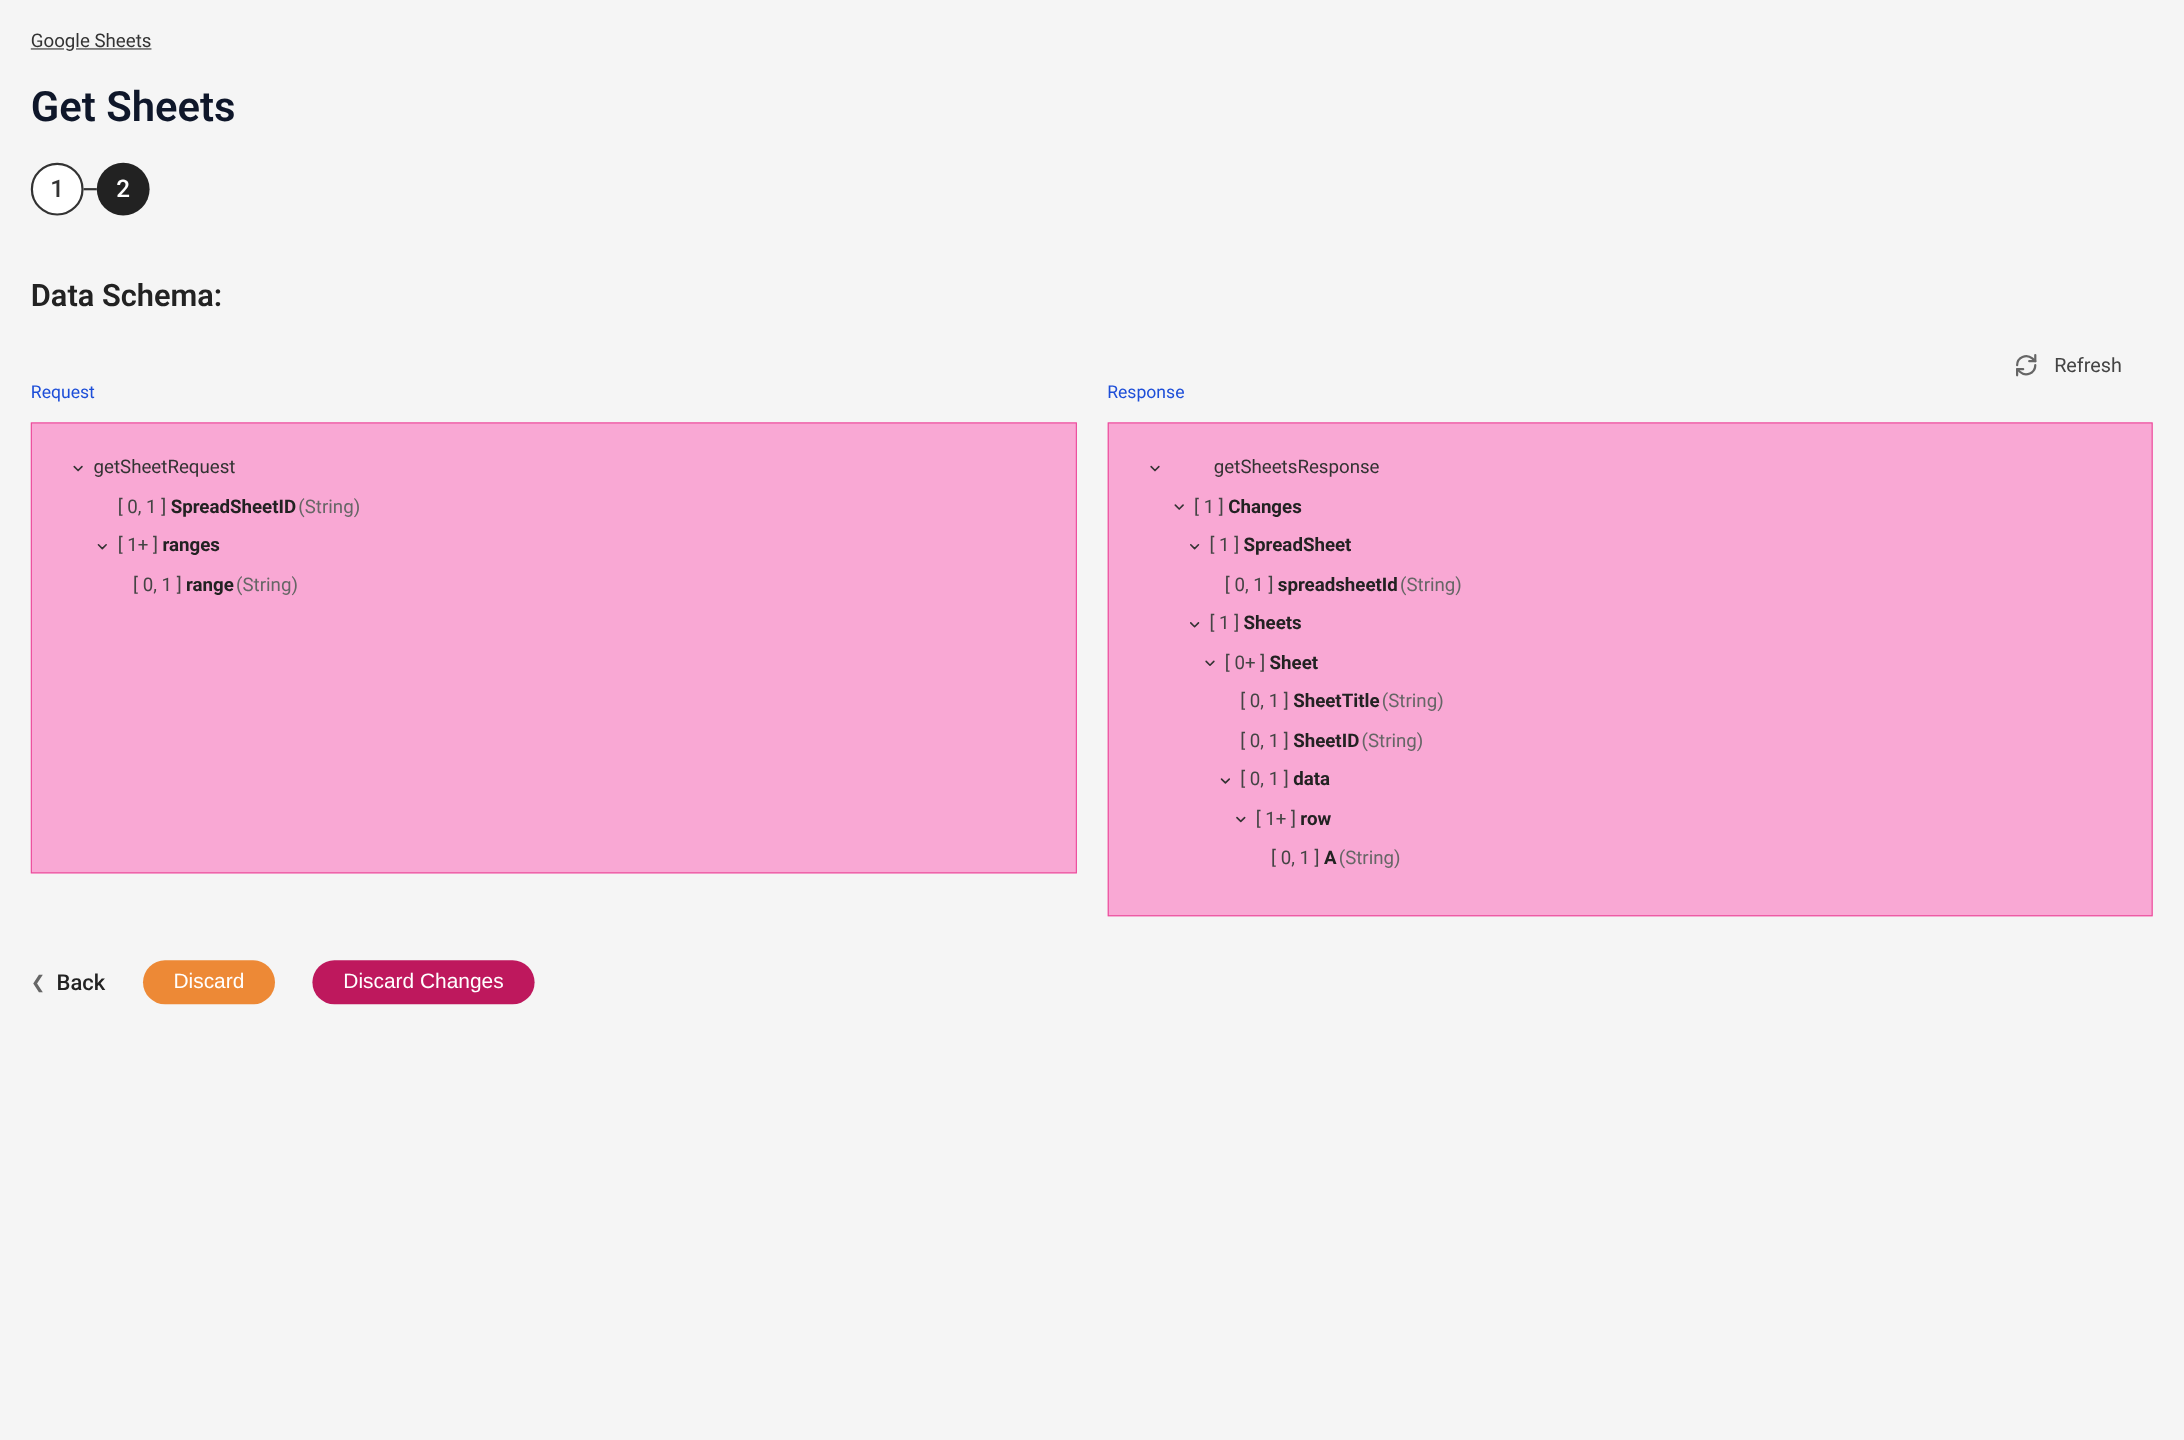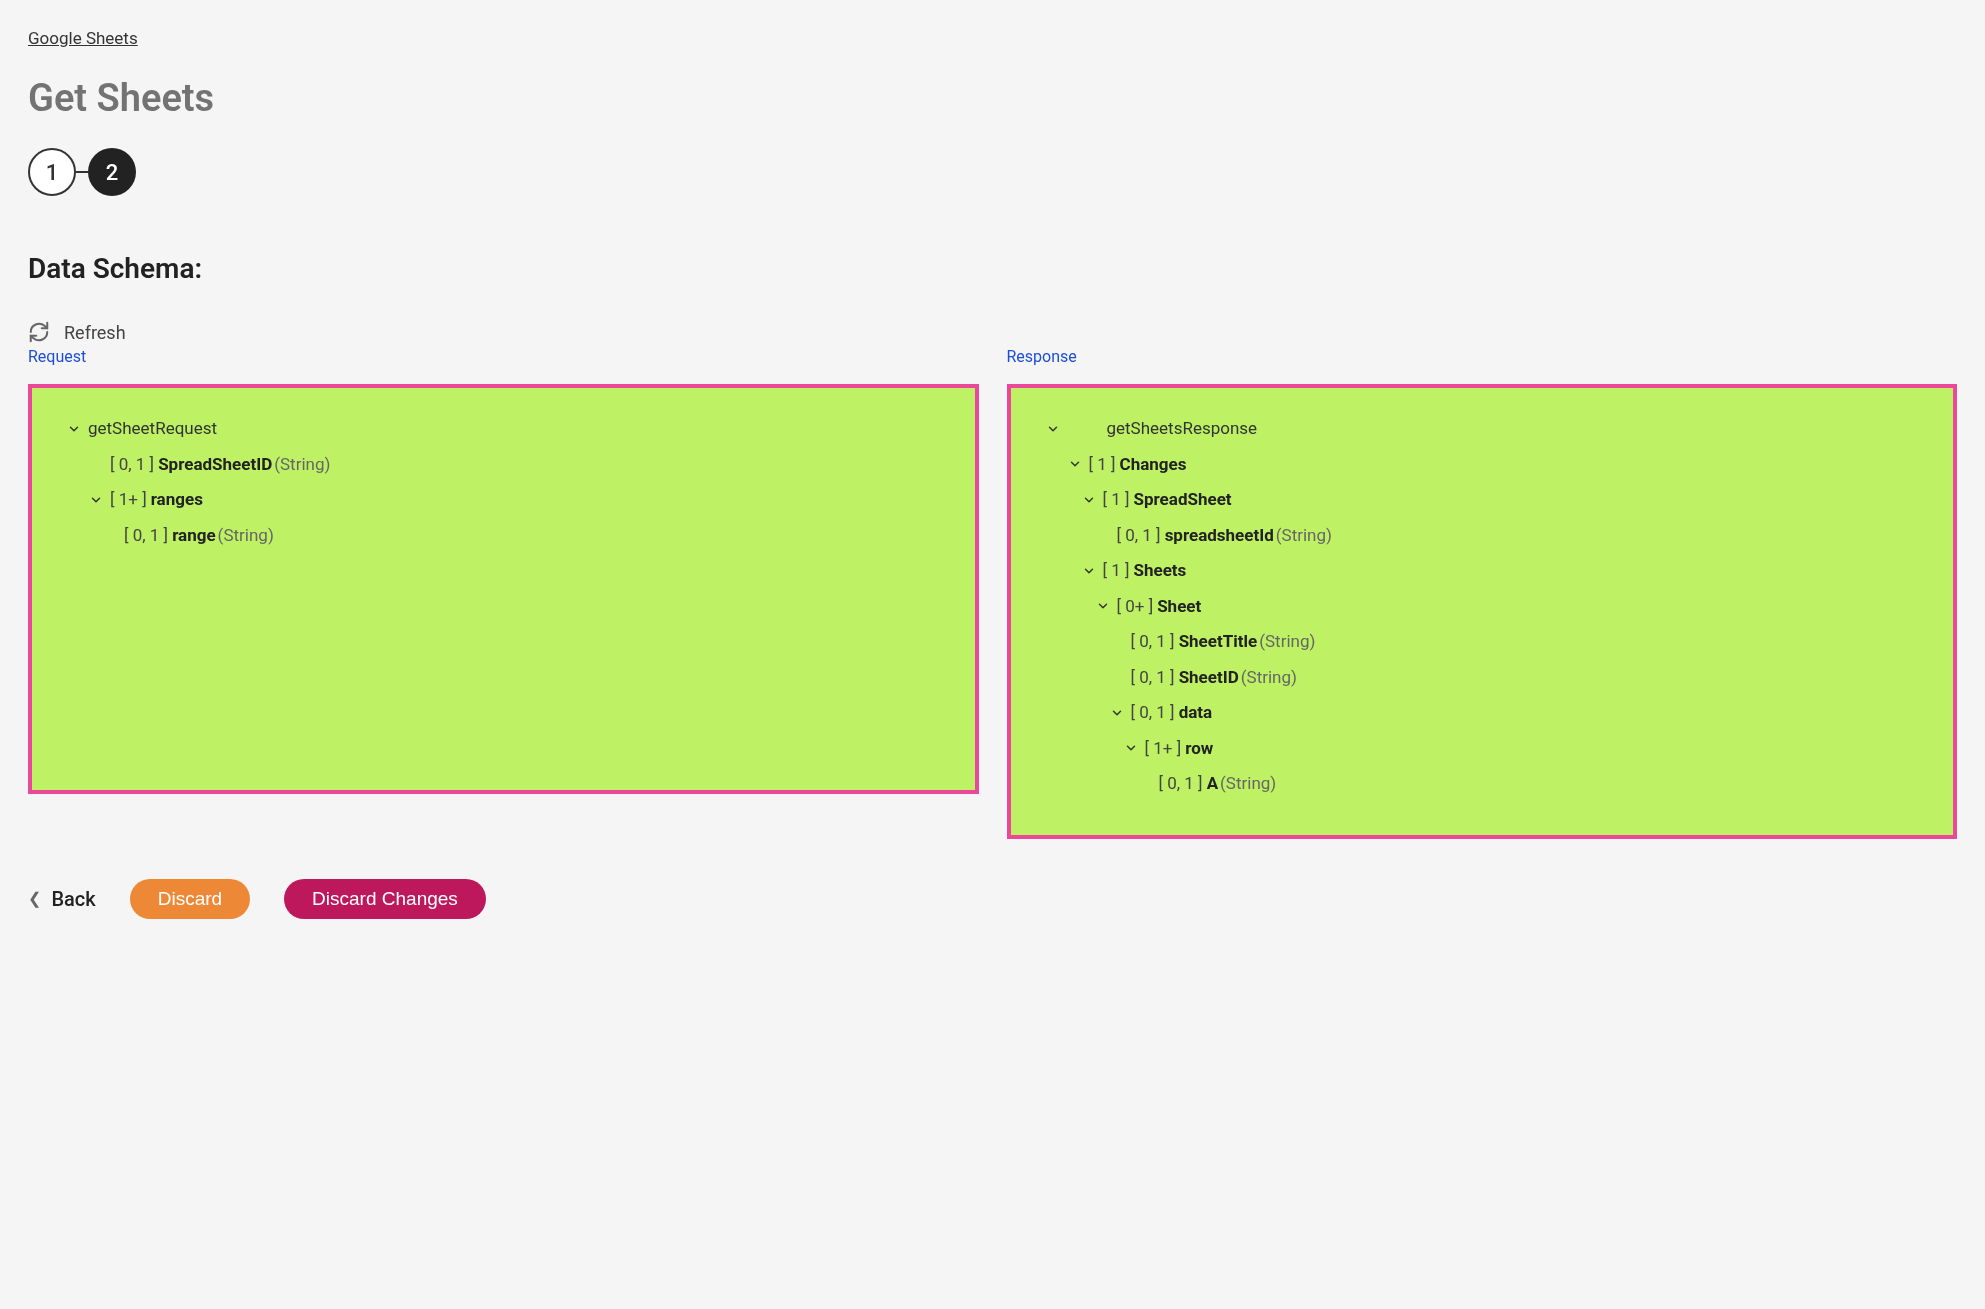--- a/index.html
+++ b/index.html
@@ -17,21 +17,21 @@
       font-size: 17px;
       color: #333;
       text-decoration: underline;
       cursor: pointer;
       display: inline-block;
       margin-bottom: 28px;
     }
     .page-title {
       font-size: 38px;
       font-weight: 600;
-      color: #737373;
+      color: #0f172a;
       margin-bottom: 28px;
     }
     .stepper {
       display: flex;
       align-items: center;
       margin-bottom: 56px;
     }
     .step {
       width: 48px;
       height: 48px;
@@ -58,20 +58,21 @@
       background: #333;
     }
     .section-title {
       font-size: 28px;
       font-weight: 600;
       color: #222;
       margin-bottom: 36px;
     }
     .refresh-row {
       display: flex;
+      justify-content: flex-end;
       align-items: center;
       margin-bottom: 4px;
       padding-right: 28px;
     }
     .refresh-btn {
       display: flex;
       align-items: center;
       gap: 14px;
       font-size: 18px;
       color: #444;
@@ -90,22 +91,22 @@
     .column {
       flex: 1;
     }
     .column-header {
       font-size: 16px;
       color: #1d4ed8;
       margin-bottom: 18px;
       font-weight: 400;
     }
     .panel {
-      background: #bef264;
-      border: 4px solid #ec4899;
+      background: #f9a8d4;
+      border: 1px solid #ec4899;
       padding: 28px 30px;
       min-height: 410px;
     }
     .tree-row {
       display: flex;
       align-items: center;
       font-size: 17px;
       line-height: 1.5;
       margin-bottom: 10px;
       white-space: nowrap;

